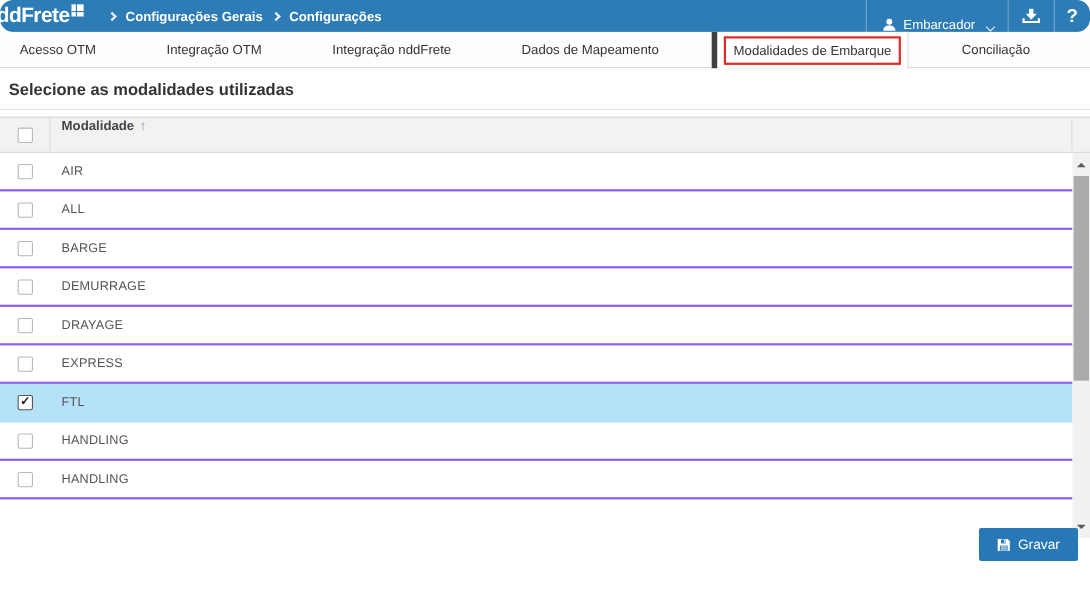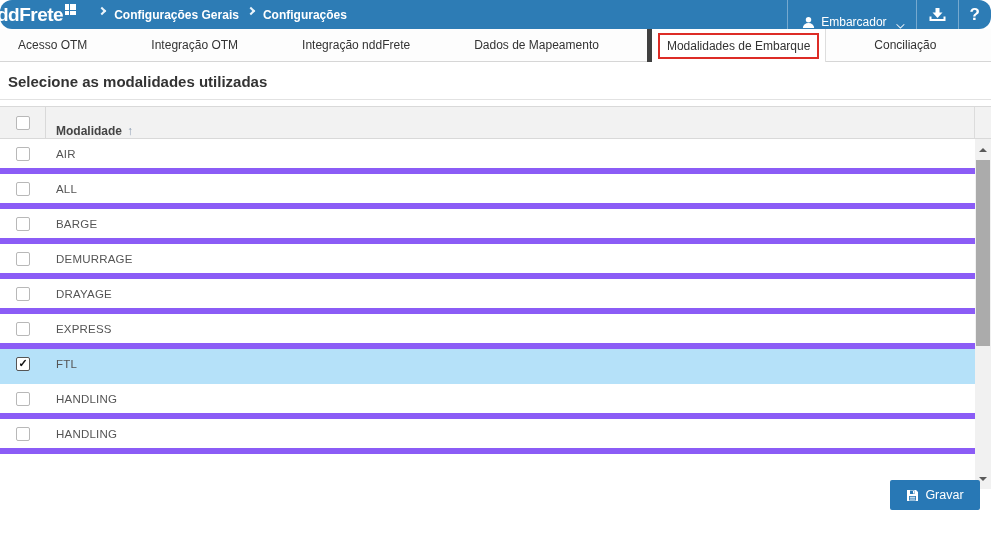--- a/index.html
+++ b/index.html
@@ -7,53 +7,53 @@
   body { font-family:"Liberation Sans", sans-serif; }
   .app { position:relative; width:991px; height:541px; background:#fff; overflow:hidden; }
 
   
   .topbar { height:29px; background:#2d7cb5; display:flex; align-items:center; color:#fff;border-radius:12px; }
   .logo { display:flex; align-items:flex-start; margin-left:-3px; }
   .logo-text { font-size:19px; font-weight:bold; letter-spacing:-0.5px; line-height:27px; }
   .logo-mark { width:11px; height:11px; margin:3px 0 0 2px; background:#fff; position:relative; }
   .logo-mark::before { content:""; position:absolute; left:4px; top:0; bottom:0; width:1px; background:#2d7cb5; }
   .logo-mark::after { content:""; position:absolute; top:6px; left:0; right:0; height:1px; background:#2d7cb5; }
-  .crumbs { display:flex; align-items:flex-start; margin-left:14px; font-size:12px; font-weight:bold; }
+  .crumbs { display:flex; align-items:center; margin-left:14px; font-size:12px; font-weight:bold; }
   .chev { width:6px; height:6px; border-top:2px solid #eaf4fb; border-right:2px solid #eaf4fb; transform:rotate(45deg); margin:0 9px; display:inline-block; }
   .crumb { cursor:pointer; }
   .top-right { margin-left:auto; display:flex; align-items:center; height:100%; }
   .vdiv { width:1px; height:100%; background:rgba(255,255,255,0.35); }
   .usermenu { display:flex; align-items:flex-end; padding:0 14px; height:100%; font-size:12px; gap:6px; cursor:pointer; }
   .chev-down { width:6px; height:6px; border-right:1.5px solid rgba(255,255,255,0.9); border-bottom:1.5px solid rgba(255,255,255,0.9); transform:rotate(45deg) translateY(-2px); display:inline-block; margin-left:3px; }
   .iconbtn { height:100%; display:flex; align-items:center; justify-content:center; padding:0 11px; cursor:pointer; }
   .help { font-size:17px; font-weight:bold; color:#fff; }
 
   
   .tabbar { height:33px; display:flex; align-items:stretch; border-bottom:1px solid #d6d6d6; background:#fdfdfd; padding-left:2px;gap:32px; }
   .tab { display:flex; align-items:center; padding:0 16px; font-size:12px; color:#333; cursor:pointer; white-space:nowrap; }
   .tab.active { background:#fff; border-left:5px solid #404040; border-right:1px solid #dedede; margin-bottom:-1px; padding:0 6px; }
   .tab.active .tab-label { border:2px solid #dd2c26; padding:4px 7px; }
 
   
   .heading { padding:11px 0 9px 8px; font-size:15px; font-weight:bold; color:#333; border-bottom:1px solid #e2e2e2; line-height:17px; }
 
   
   .table-wrap { margin-top:6px; }
-  .thead { height:33px; background:#f2f2f2; border-top:1px solid #d9d9d9; border-bottom:1px solid #d9d9d9; display:flex; align-items:flex-end; position:relative; }
+  .thead { height:33px; background:#f2f2f2; border-top:1px solid #d9d9d9; border-bottom:1px solid #d9d9d9; display:flex; align-items:flex-start; position:relative; }
   .thead::after { content:""; position:absolute; right:16px; top:0; bottom:0; width:1px; background:#dcdcdc; }
   .cb-cell { width:46px; min-width:46px; display:flex; align-items:center; justify-content:center; align-self:stretch; }
   .thead .cb-cell { border-right:1px solid #d9d9d9; }
   .th-label { padding-left:10px; font-size:12px; font-weight:bold; color:#444; }
   .sort-arrow { font-size:12px; color:#8a9bb0; margin-left:5px; font-weight:normal; }
   .checkbox { width:14px; height:14px; border:1px solid #b8b8b8; border-radius:2px; background:#fff; display:flex; align-items:center; justify-content:center; font-size:11px; line-height:11px; color:#111; cursor:pointer; }
   .checkbox.checked { border-color:#555; font-weight:bold; }
 
   .tbody { position:relative; height:350px; }
   .rows { margin-right:16px; }
-  .row { height:35px; display:flex; align-items:center; border-bottom:6px solid #8b5cf6; cursor:pointer; }
+  .row { height:35px; display:flex; align-items:center; border-bottom:2px solid #8b5cf6; cursor:pointer; }
   .row-label { padding-left:10px; font-size:11.5px; color:#555; letter-spacing:0.2px; }
   .row.selected { background:#b5e1f9; border-bottom-color:#b5e1f9; }
 
   
   .sb { position:absolute; top:0; right:0; width:16px; height:350px; background:#f1f1f1; }
   .sb-btn { position:absolute; left:0; right:0; height:15px; display:flex; align-items:center; justify-content:center; cursor:pointer; }
   .sb-up { top:3px; } .sb-down { bottom:3px; }
   .tri-up { width:0; height:0; border-left:4px solid transparent; border-right:4px solid transparent; border-bottom:4px solid #5a5a5a; }
   .tri-down { width:0; height:0; border-left:4px solid transparent; border-right:4px solid transparent; border-top:4px solid #5a5a5a; }
   .sb-thumb { position:absolute; left:1px; right:1px; top:21px; height:186px; background:#ababab; cursor:grab; }

